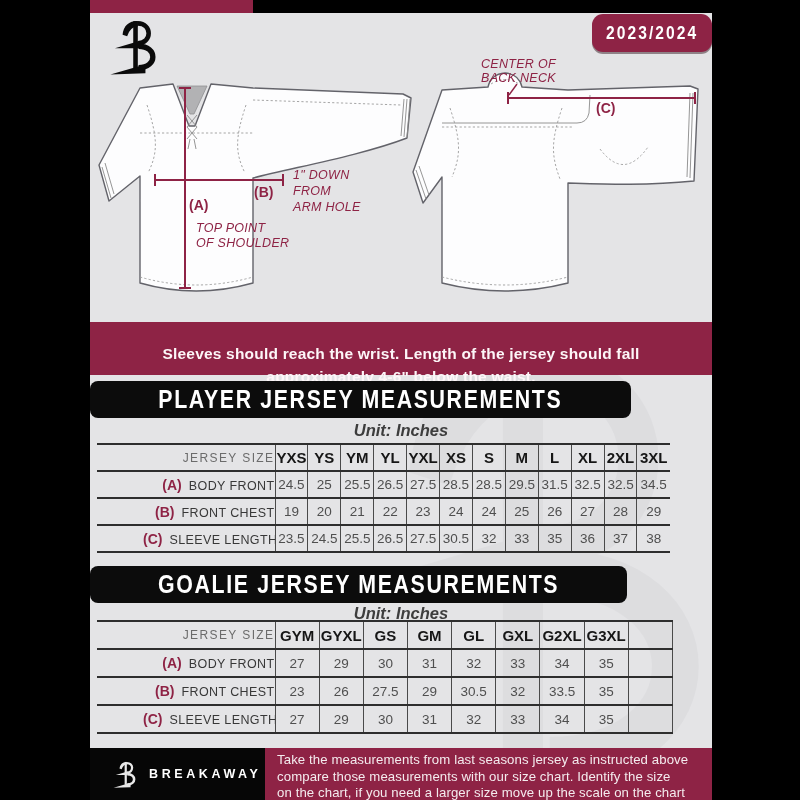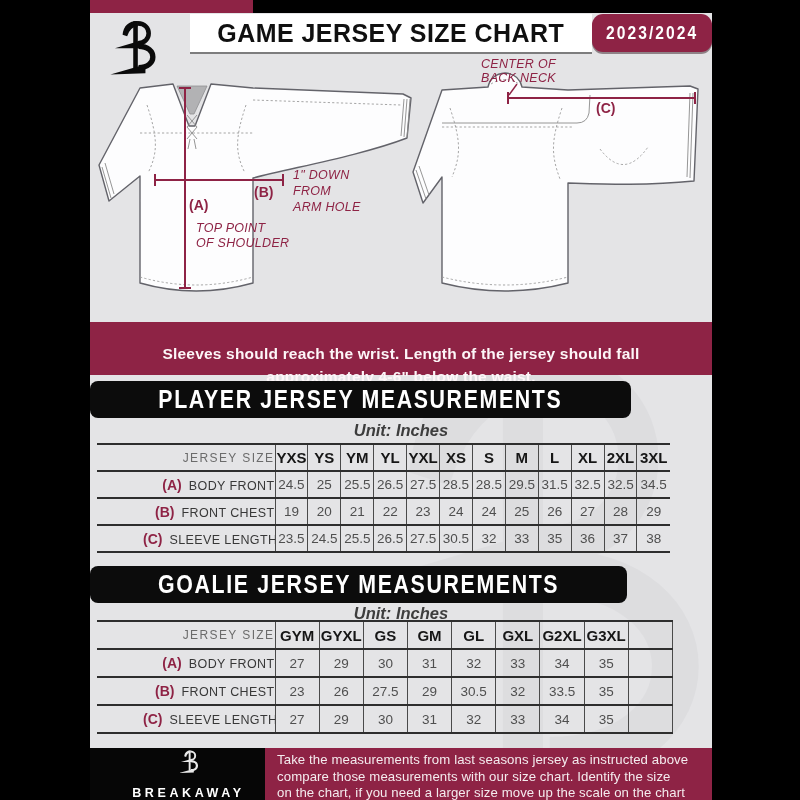--- a/index.html
+++ b/index.html
@@ -58,21 +58,21 @@
   table.sizes .lblcol{width:178px;border-left:none;text-align:right;padding-left:46px;}
   table.sizes th.lblcol{font-size:12px;font-weight:400;color:#6b6b6b;letter-spacing:1.4px;padding-left:58px;}
   table.ptable{width:573px;}
   table.gtable{width:576px;}
   table.gtable{border-right:1px solid var(--line-mid);}
   table.gtable th,table.gtable td{height:28px;}
   .mkeycell{font-size:14px;font-weight:700;color:var(--maroon);margin-right:7px;}
   .mlabcell{font-size:12.5px;font-weight:500;color:#383838;letter-spacing:.4px;}
 
   
-  .f-black{left:0;top:748px;width:175px;height:52px;background:#060606;display:flex;align-items:center;padding-left:22px;gap:11px;flex-direction:column;}
+  .f-black{left:0;top:748px;width:175px;height:52px;background:#060606;display:flex;align-items:center;padding-left:22px;gap:11px;}
   .f-logo{width:26px;height:31px;color:#e9e9e9;}
   .f-brand{color:#fff;font-size:12.5px;font-weight:700;letter-spacing:3.6px;}
   .f-maroon{left:175px;top:748px;width:447px;height:52px;background:var(--maroon);color:#f4ebee;
     padding:4px 14px 0 12px;font-size:13.2px;line-height:16.5px;letter-spacing:.1px;}
 
   
   .wm-svg{left:0;top:0;width:622px;height:800px;z-index:0;}
   .wm{color:#d7d7da;opacity:.5;}
 </style>
 </head>
@@ -98,23 +98,20 @@
       <use href="#blogo" class="wm" transform="translate(185,298) scale(6.7)"></use>
     </svg>
 
     <div class="layer topbar">
       <div class="topbar-accent"></div>
     </div>
 
     <svg class="layer logo-box" viewBox="0 0 70 84">
       <use href="#blogo"></use>
     </svg>
-    <div class="layer title-box">
-      <span class="t">GAME JERSEY SIZE CHART</span>
-    </div>
     <div class="layer season-box">
       <span class="t">2023/2024</span>
     </div>
 
     <svg class="layer diagram" viewBox="0 0 622 267">
 
       <g>
         <path class="jersey-outline" d="M50,35 L83,31 L99,73 L105,73 L121,31 L163,35 L313,41 L321,45 L317,85
           C270,103 200,115 163,125 L163,230 Q106,246 50,230 L50,123 L19,148 L9,112 Z"></path>
         <path d="M87,33 L117,33 L104,61 L100,61 Z" fill="#b2b2b4" stroke="#8f8f92" stroke-width=".8"></path>

